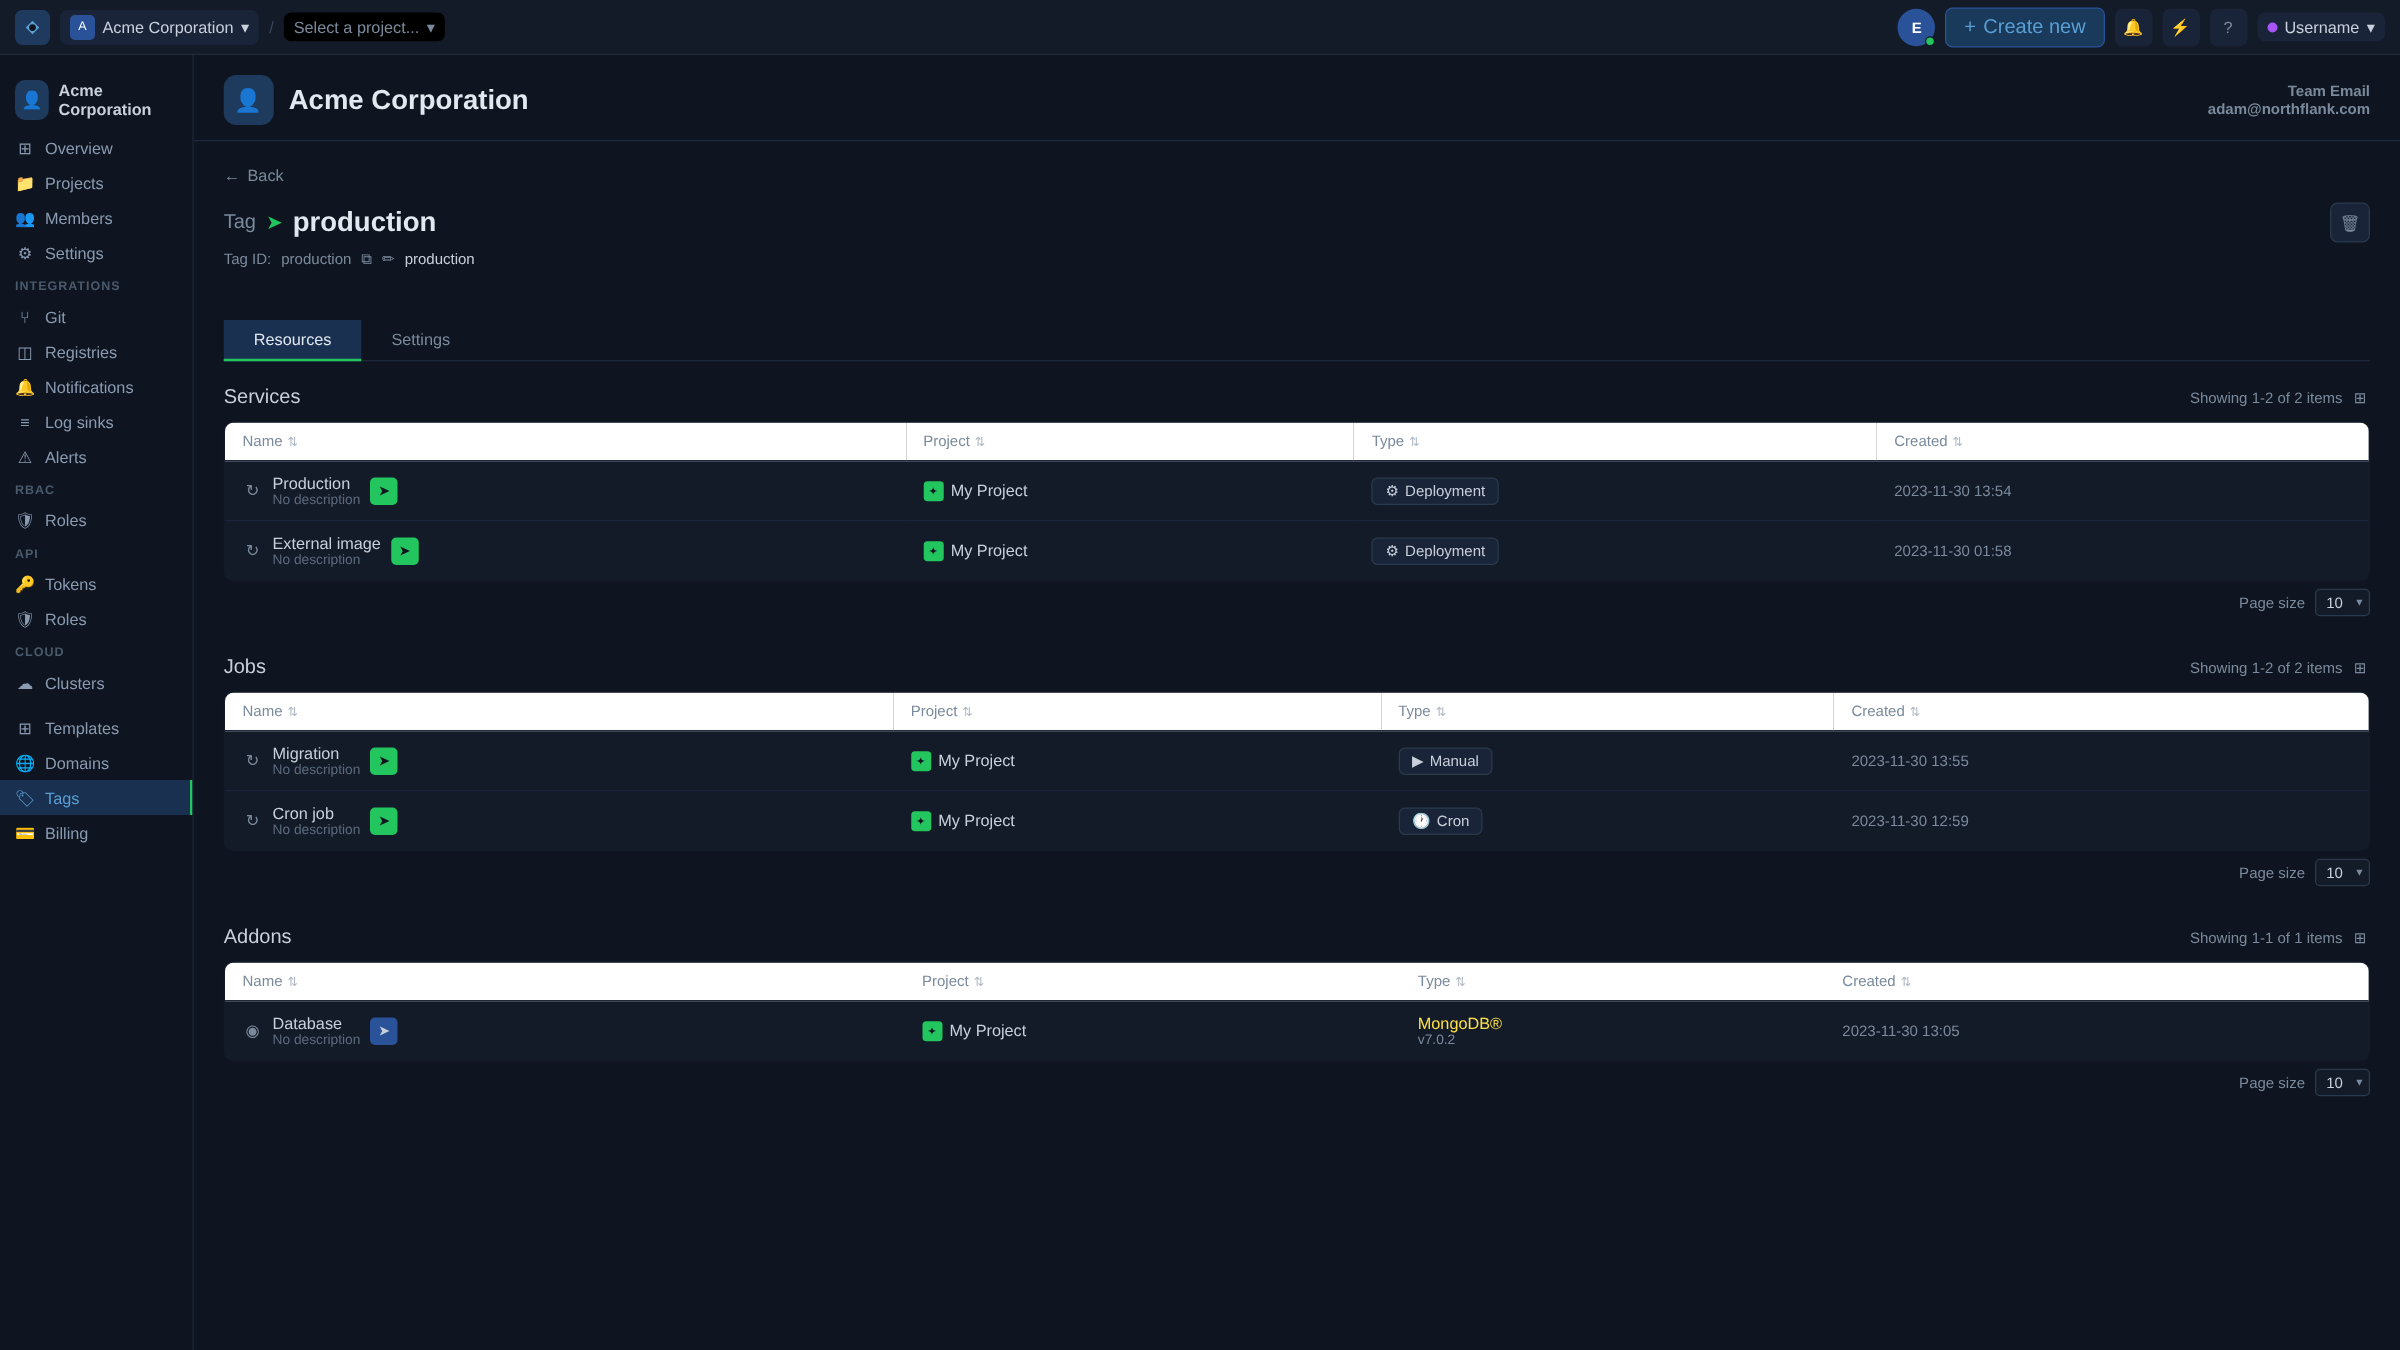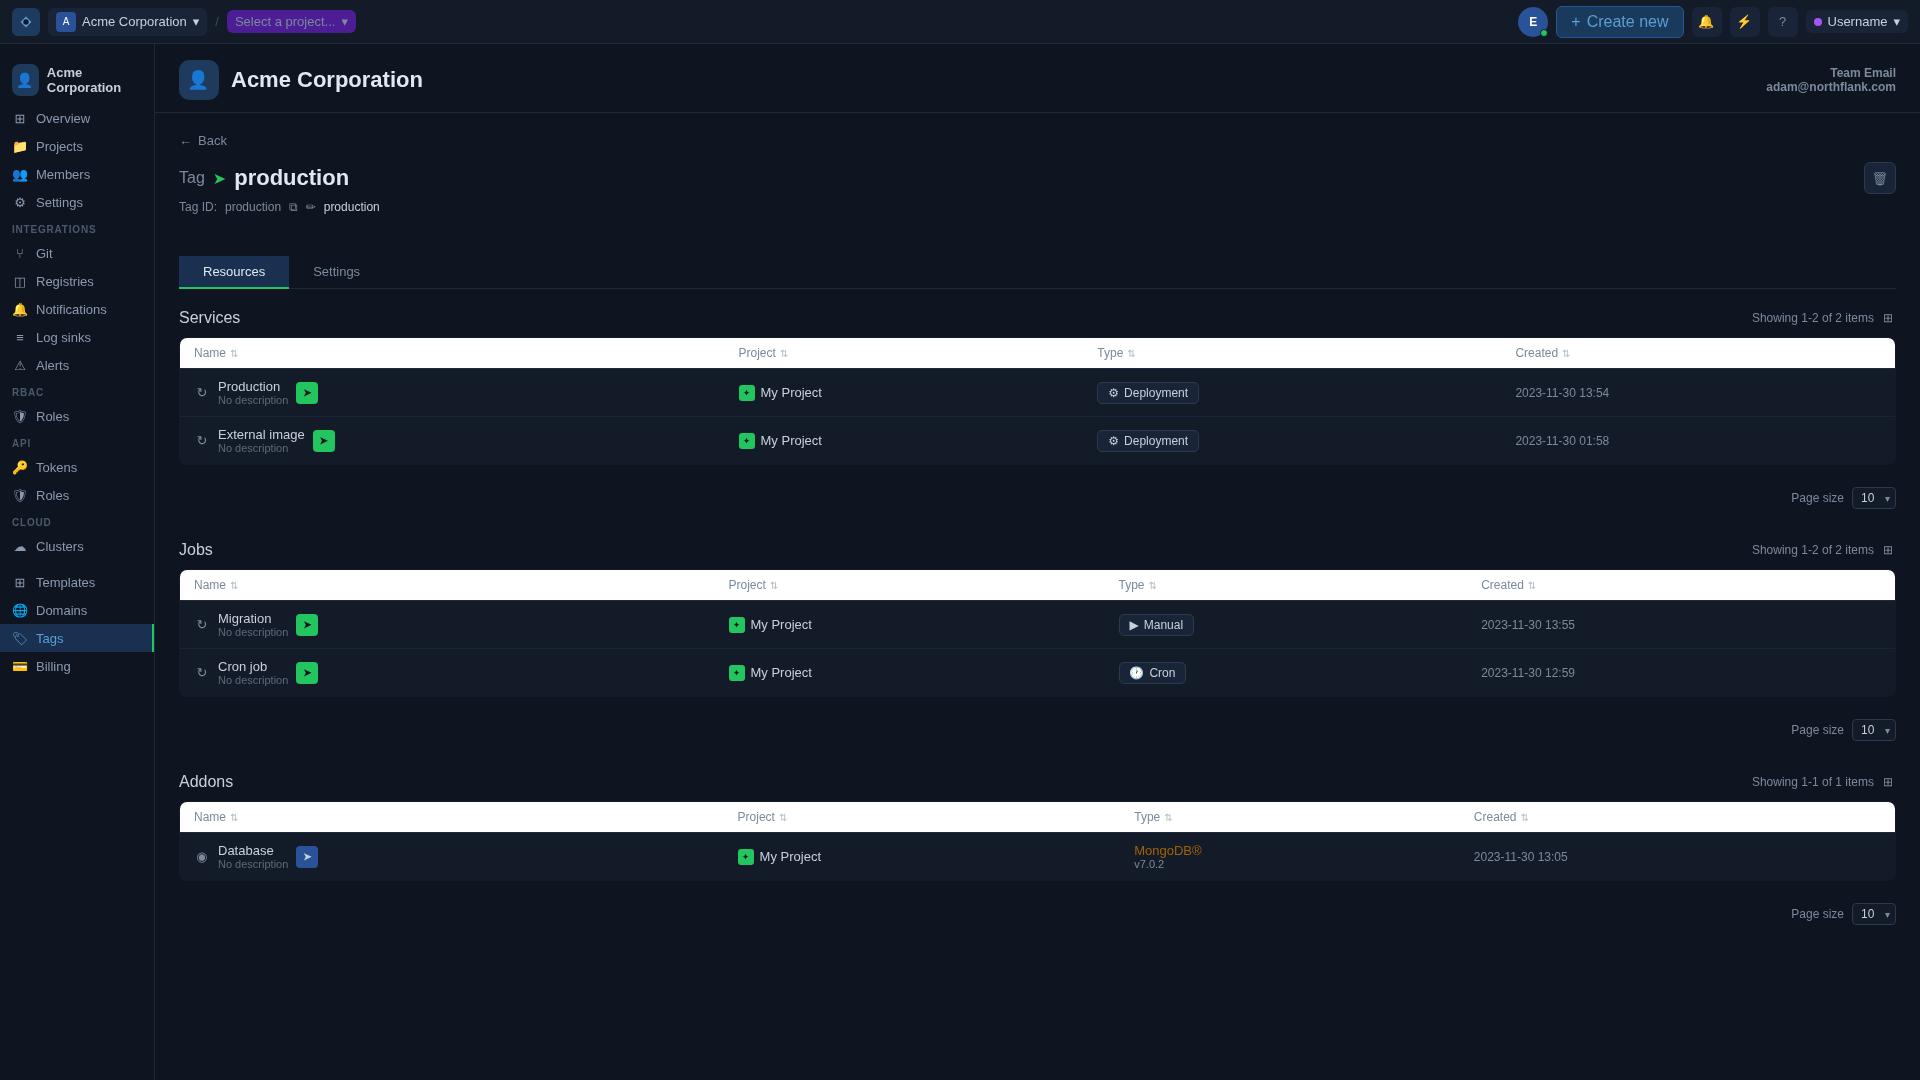--- a/index.html
+++ b/index.html
@@ -14,21 +14,21 @@
     .topnav-logo { width: 28px; height: 28px; background: #1e3a5f; border-radius: 6px; display: flex; align-items: center; justify-content: center; }
     .topnav-logo svg { width: 18px; height: 18px; }
     .topnav-brand {
       display: flex; align-items: center; gap: 6px; padding: 4px 8px;
       background: #1a2438; border-radius: 6px; cursor: pointer; color: #c8d0dc; font-size: 13px;
     }
     .topnav-brand-icon { width: 20px; height: 20px; background: #2a5298; border-radius: 4px; display: flex; align-items: center; justify-content: center; font-size: 10px; color: #fff; }
     .topnav-separator { color: #3a4a5c; }
     .topnav-project {
       display: flex; align-items: center; gap: 6px; padding: 4px 8px;
-      background: #4c1d95; border-radius: 6px; cursor: pointer; color: #7a8a9c; font-size: 13px;
+      background: #000000; border-radius: 6px; cursor: pointer; color: #7a8a9c; font-size: 13px;
     }
     .topnav-right { margin-left: auto; display: flex; align-items: center; gap: 8px; }
     .avatar-circle { width: 30px; height: 30px; border-radius: 50%; background: #2a5298; display: flex; align-items: center; justify-content: center; color: #fff; font-size: 12px; font-weight: 600; position: relative; }
     .avatar-dot { width: 8px; height: 8px; background: #22c55e; border-radius: 50%; position: absolute; bottom: 0; right: 0; border: 1px solid #141b28; }
     .create-new-btn {
       display: flex; align-items: center; gap: 6px; padding: 6px 14px;
       background: #1a3a5c; border: 1px solid #2a5298; border-radius: 6px; cursor: pointer; color: #7bb8f0; font-size: 13px;
     }
     .create-new-btn span { color: #5a9fd4; font-size: 16px; }
     .icon-btn { width: 30px; height: 30px; display: flex; align-items: center; justify-content: center; background: #1a2438; border-radius: 6px; cursor: pointer; color: #7a8a9c; }
@@ -112,28 +112,28 @@
     .arrow-btn-blue { background: #2a5298; color: #c8d0dc; }
 
     .project-cell { display: flex; align-items: center; gap: 6px; font-size: 13px; color: #c8d0dc; }
     .project-icon { width: 16px; height: 16px; background: #22c55e; border-radius: 3px; display: flex; align-items: center; justify-content: center; font-size: 9px; color: #0f1520; }
 
     .type-badge { display: inline-flex; align-items: center; gap: 5px; padding: 3px 10px; background: #1a2438; border-radius: 5px; font-size: 12px; color: #c8d0dc; border: 1px solid #2a3a4c; }
     .type-icon { font-size: 12px; }
 
     .timestamp { font-size: 12px; color: #7a8a9c; }
 
-    .page-size-row { display: flex; justify-content: flex-end; align-items: center; gap: 8px; margin-top: 18px; padding: 4px 0; }
+    .page-size-row { display: flex; justify-content: flex-end; align-items: center; gap: 8px; margin-top: 2px; padding: 4px 0; }
     .page-size-label { font-size: 12px; color: #7a8a9c; }
     .page-size-select { background: #141b28; border: 1px solid #2a3a4c; border-radius: 4px; color: #c8d0dc; font-size: 12px; padding: 3px 20px 3px 8px; cursor: pointer; appearance: none; -webkit-appearance: none; }
     .page-size-wrapper { position: relative; display: inline-flex; align-items: center; }
     .page-size-wrapper::after { content: '▾'; position: absolute; right: 6px; color: #7a8a9c; font-size: 10px; pointer-events: none; }
 
     
-    .mongodb-name { font-size: 13px; color: #a16207; }
+    .mongodb-name { font-size: 13px; color: #fde047; }
     .mongodb-version { font-size: 11px; color: #7a8a9c; }
   </style>
 </head>
 <body>
 
 <nav class="topnav">
   <div class="topnav-logo">
     <svg viewBox="0 0 20 20" fill="none">
         <path d="M4 10 L10 4 L16 10 L10 16 Z" fill="#5a9fd4"></path>
         <circle cx="10" cy="10" r="3" fill="#0f1520"></circle>

